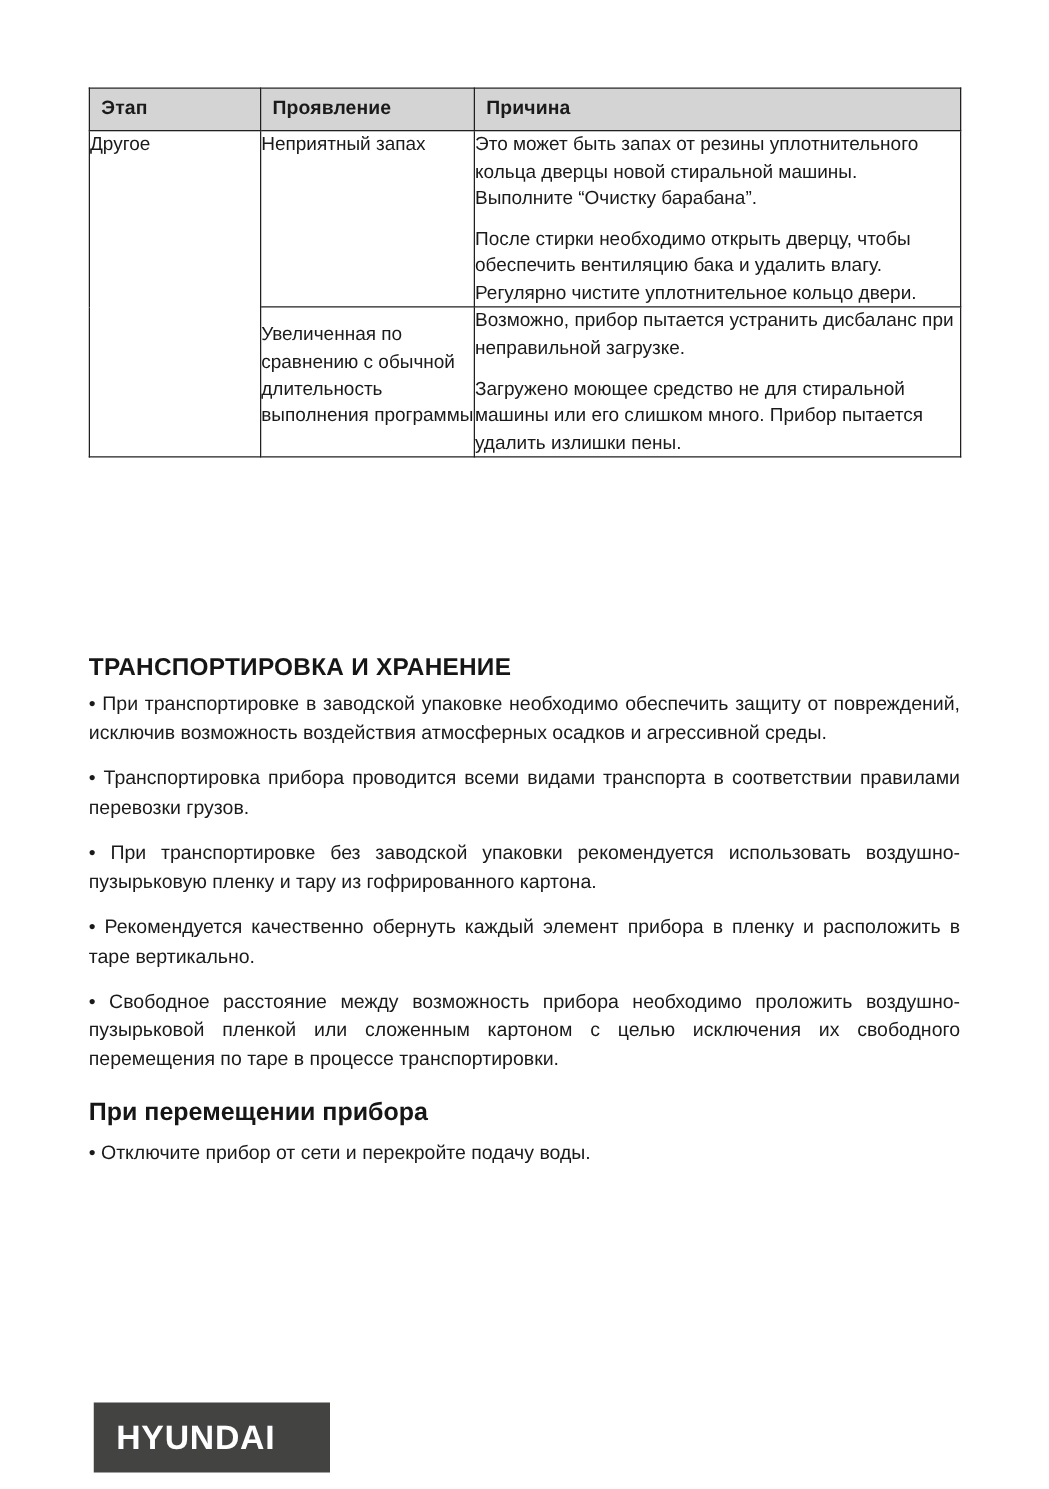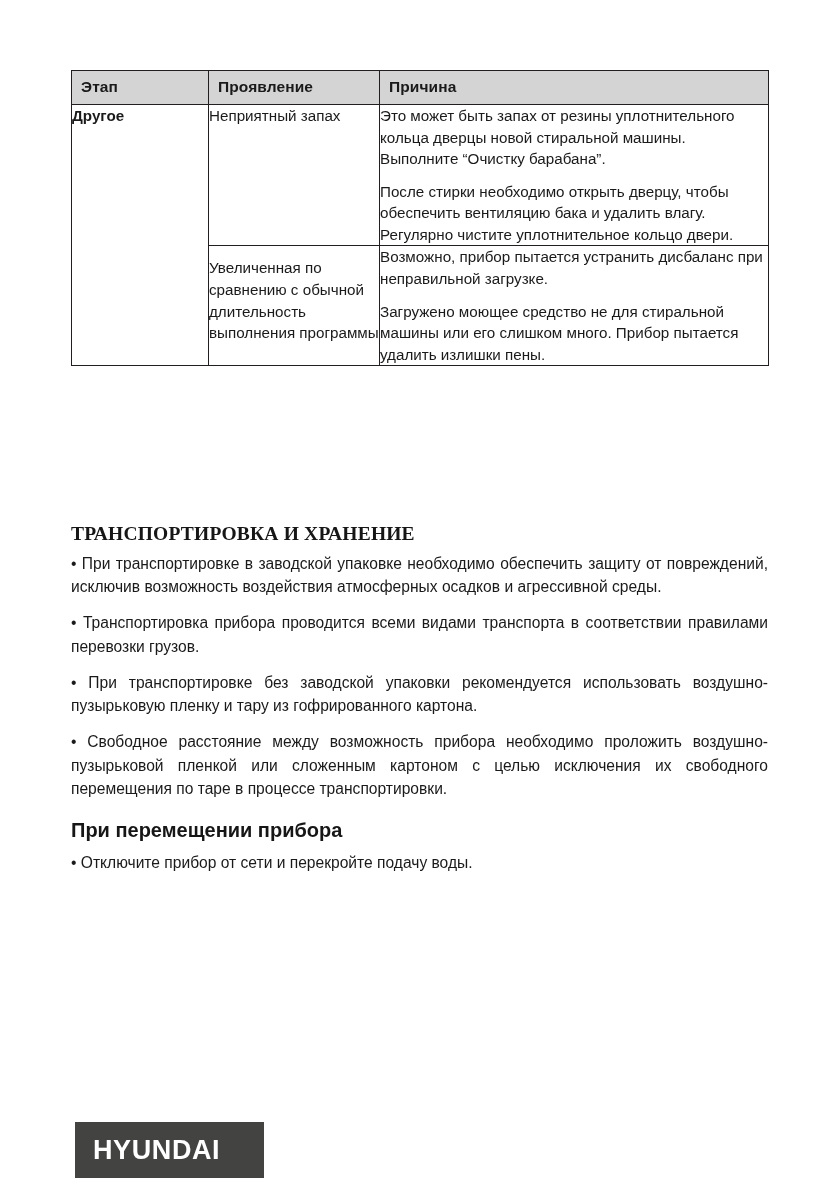--- a/index.html
+++ b/index.html
@@ -55,35 +55,34 @@
   .col-b { width: 171px; }
   .col-c { width: 389px; }
 
   td.cell {
     font-size: 15.2px;
     line-height: 1.42;
     padding: 9px 10px 10px 10px;
   }
   td.cell p { margin: 0 0 11px 0; }
   td.cell p:last-child { margin-bottom: 0; }
-  td.stage { vertical-align: middle; padding-left: 11px; font-weight: bold; }
+  td.stage { vertical-align: middle; padding-left: 11px; }
   td.sym { vertical-align: middle; }
   td.sym.top2 { vertical-align: top; padding-top: 11px; }
 
   
   h2.sec-title {
     position: absolute;
     left: 71px;
     top: 523px;
     margin: 0;
     font-size: 19.5px;
     font-weight: bold;
     letter-spacing: 0.2px;
     color: #161616;
-    font-family: Liberation Serif, serif;
   }
 
   
   .body-block {
     position: absolute;
     left: 71px;
     top: 552px;
     width: 697px;
   }
   .para {
@@ -166,20 +165,21 @@
       </tbody>
     </table>
   </div>
 
   <h2 class="sec-title">ТРАНСПОРТИРОВКА И ХРАНЕНИЕ</h2>
 
   <div class="body-block">
     <p class="para">• При транспортировке в заводской упаковке необходимо обеспечить защиту от повреждений, исключив возможность воздействия атмосферных осадков и агрессивной среды.</p>
     <p class="para">• Транспортировка прибора проводится всеми видами транспорта в соответствии правилами перевозки грузов.</p>
     <p class="para">• При транспортировке без заводской упаковки рекомендуется использовать воздушно-пузырьковую пленку и тару из гофрированного картона.</p>
+    <p class="para">• Рекомендуется качественно обернуть каждый элемент прибора в пленку и расположить в таре вертикально.</p>
     <p class="para">• Свободное расстояние между возможность прибора необходимо проложить воздушно-пузырьковой пленкой или сложенным картоном с целью исключения их свободного перемещения по таре в процессе транспортировки.</p>
 
     <h3 class="sub-head">При перемещении прибора</h3>
     <p class="para-plain">• Отключите прибор от сети и перекройте подачу воды.</p>
   </div>
 
   <div class="logo-box">
     <span class="logo-text">HYUNDAI</span>
   </div>
 

